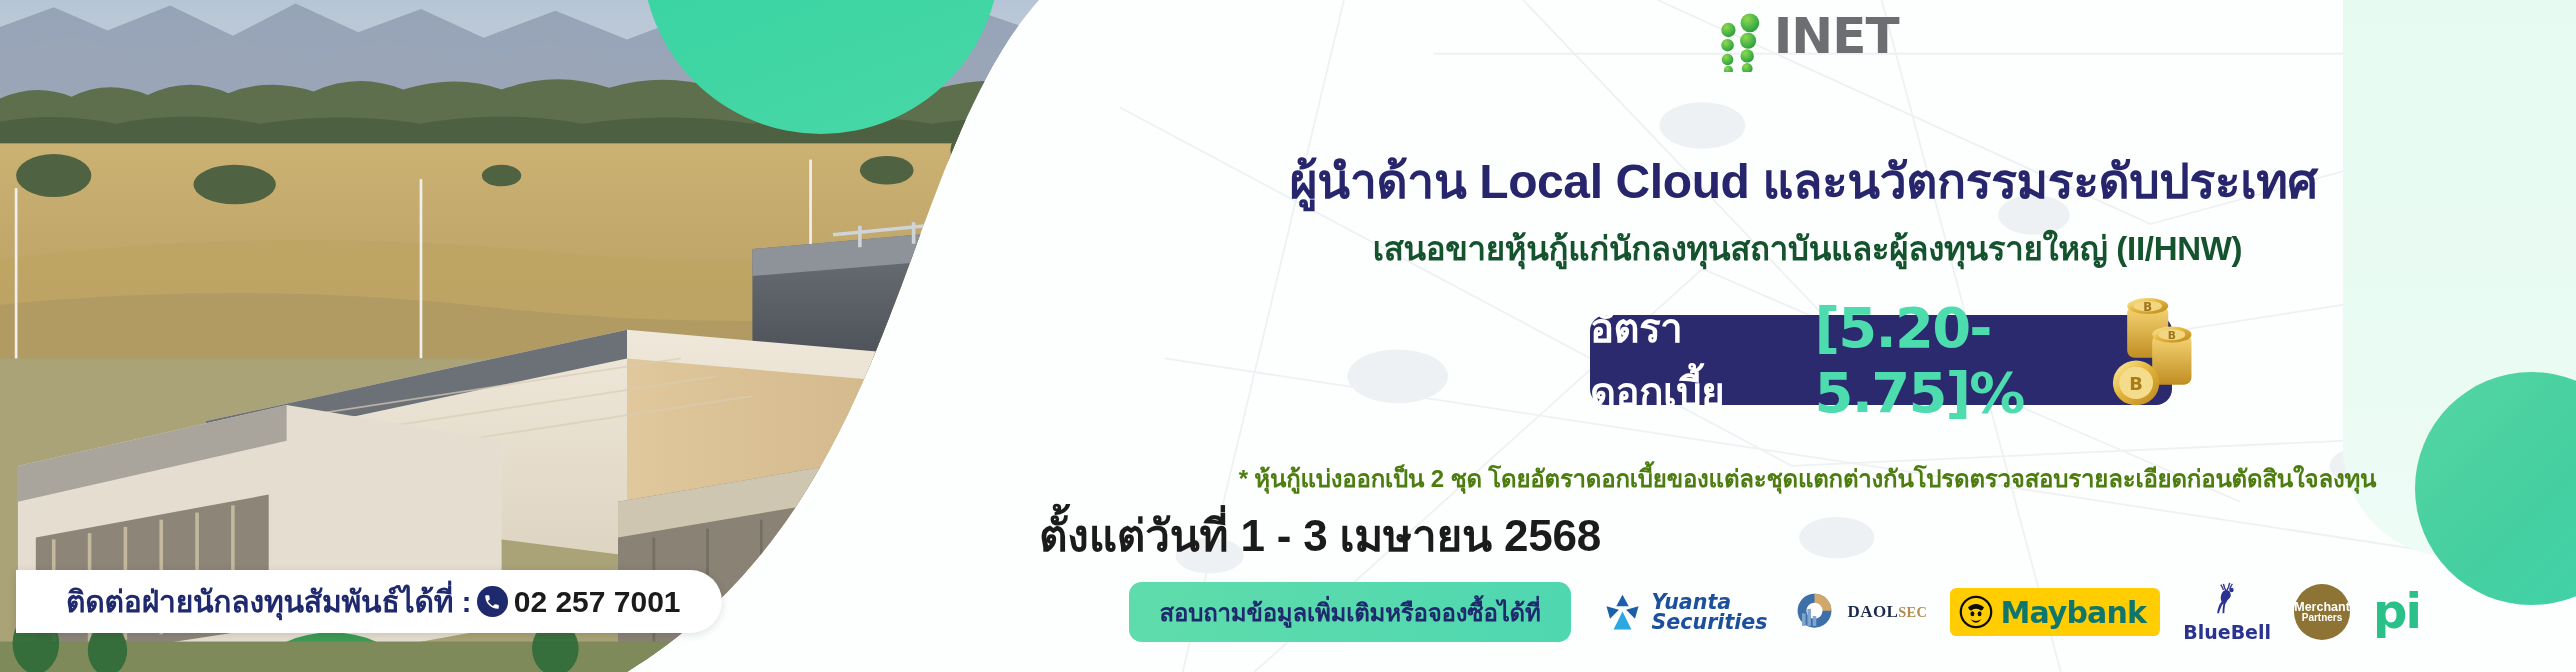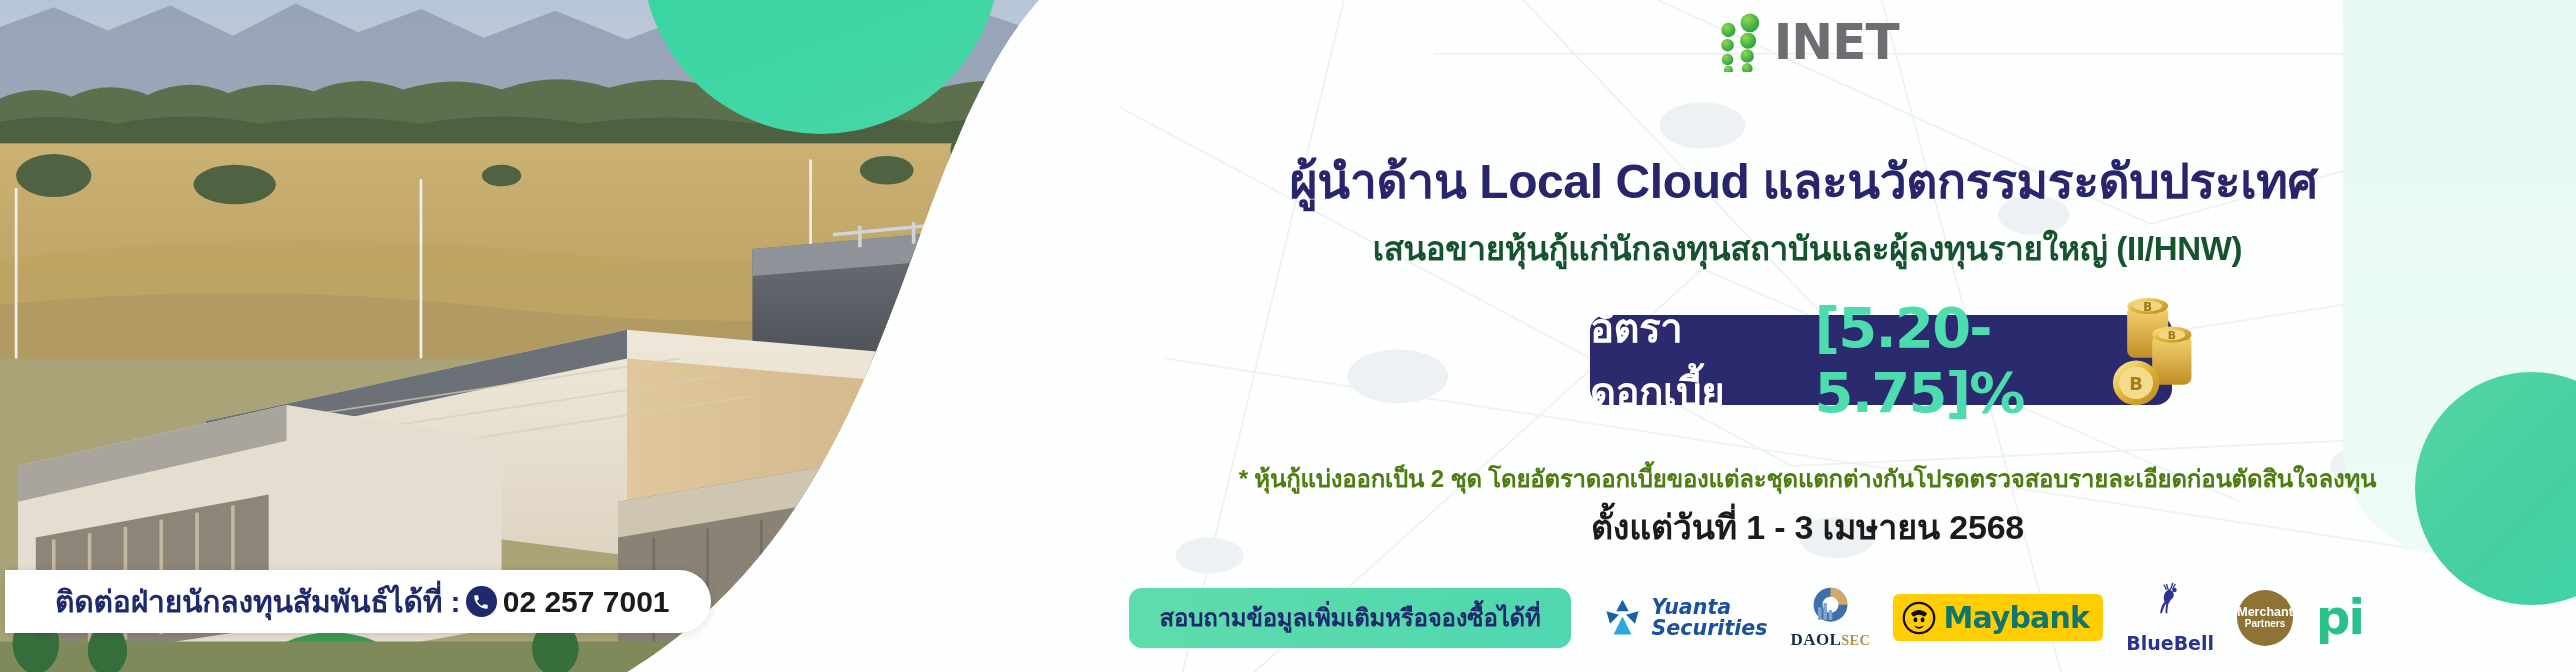--- a/index.html
+++ b/index.html
@@ -52,21 +52,21 @@
     overflow:hidden;
   }
   .photo-mask {
     position:absolute; left:0; top:0;
     width:1039px; height:672px;
   }
 
   
   .contact-pill {
     position:absolute;
-    left:5px; top:570px;
+    left:16px; top:570px;
     height:63px;
     padding:0 41px 0 50px;
     background:#ffffff;
     border-top-right-radius:34px;
     border-bottom-right-radius:34px;
     display:flex; align-items:center; gap:6px;
     box-shadow:0 1.8px 9px rgba(0,0,0,.12);
     z-index:9;
   }
   .contact-label {
@@ -84,21 +84,21 @@
   }
 
   
   .content {
     position:absolute;
     left:1039px; top:0; right:0; bottom:0;
   }
   .logo-wrap {
     position:absolute; left:50%; top:12.5px;
     transform:translateX(-50%);
-    display:flex; align-items:center; gap:5.4px;
+    display:flex; align-items:flex-start; gap:5.4px;
     z-index:4;
   }
   .logo-dots { width:52px; height:59px; }
   .logo-text {
     font-size:50px; font-weight:800; color:#6d6e71;
     letter-spacing:-0.9px; line-height:.92;
     font-family:"DejaVu Sans", sans-serif;
   }
 
   .headline {
@@ -139,22 +139,21 @@
 
   .footnote {
     position:absolute; left:0; right:0; top:459px;
     text-align:center;
     font-size:24px; font-weight:600; color:#4d7c0f;
     letter-spacing:-0.2px;
     z-index:4;
   }
   .dateline {
     position:absolute; left:0; right:0; top:500px;
-    text-align:center;
-    font-size:34px; font-weight:700; color:#1b1b1b;
+    font-size:44px; font-weight:700; color:#1b1b1b;
     letter-spacing:-0.2px;
     z-index:4;
   }
 
   .partner-row {
     position:absolute; left:90px; top:581px;
     display:flex; align-items:center; gap:0px;
     z-index:5;
   }
   .cta-button {
@@ -177,35 +176,35 @@
 
   
   .yuanta { gap:9px; }
   .yuanta-text {
     font-style:italic; font-weight:800; color:#1c4f9c;
     font-size:20.6px; line-height:.98; text-align:left;
     font-family:"DejaVu Sans", sans-serif;
   }
 
   
-  .daol { flex-direction:column; gap:3px; }
+  .daol { flex-direction:row; gap:10px; }
   .daol-text { font-size:17px; font-weight:700; color:#1b2a4a;
     font-family:"Liberation Serif", serif; letter-spacing:0.4px;}
   .daol-text em{ font-style:normal; color:#b08d52; font-size:14.3px;}
 
   
   .maybank {
     background:#ffcd00; border-radius:6.3px;
     padding:6.3px 14.3px 6.3px 9px; gap:7.2px;
   }
   .maybank-text{ font-size:30px; font-weight:800; color:#0f766e; letter-spacing:-0.9px;
     font-family:"DejaVu Sans", sans-serif;}
 
   
-  .bluebell{ flex-direction:column; gap:15px;}
+  .bluebell{ flex-direction:column; gap:4px;}
   .bluebell-text{ font-size:19px; font-weight:600; color:#2b3390;
     font-family:"DejaVu Sans", sans-serif;}
 
   
   .merchant{
     width:56px;height:56px;border-radius:50%;
     background:#8d7434; color:#fff; flex-direction:column;
     line-height:1;
   }
   .merchant b{font-size:12.5px;font-weight:600;}

